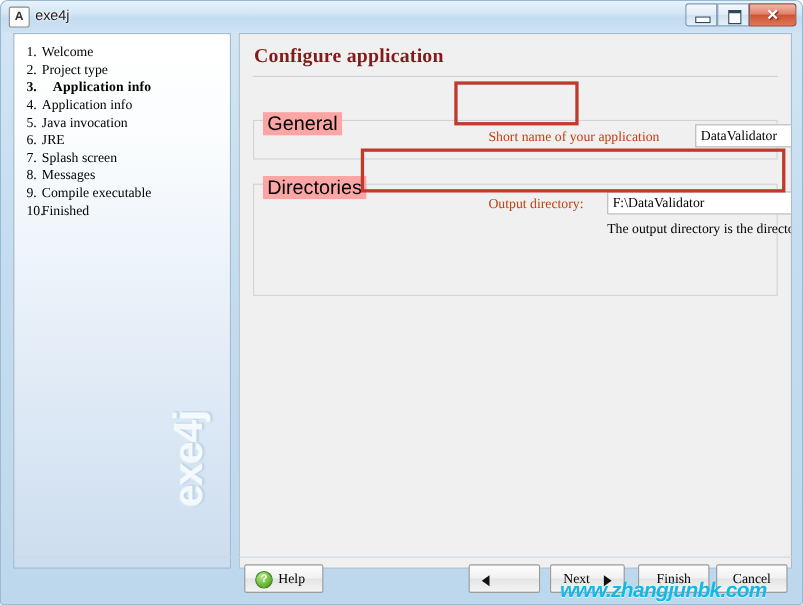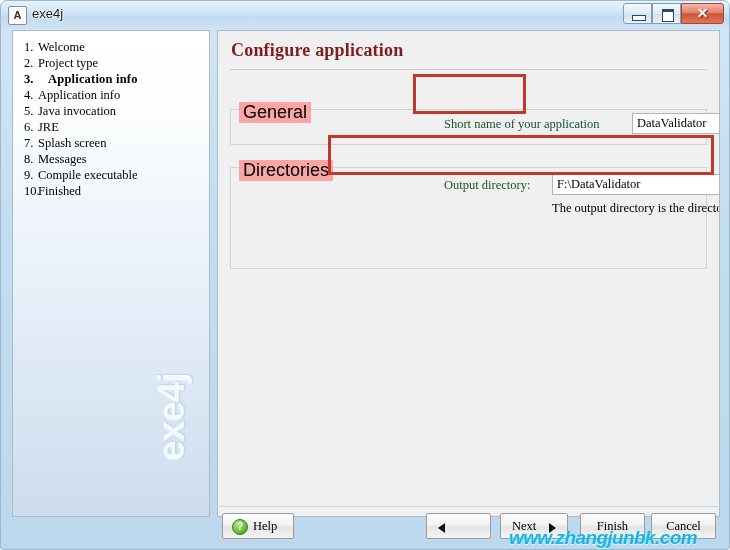--- a/index.html
+++ b/index.html
@@ -209,21 +209,21 @@
     font-size: 18px;
     color: #000;
   }
   #gb-general { left: 12px; top: 78px; width: 477px; height: 36px; }
   #gb-directories { left: 12px; top: 136px; width: 477px; height: 102px; }
 
   .field-label {
     position: absolute;
     font-family: "Liberation Serif", serif;
     font-size: 12.5px;
-    color: #14532d;
+    color: #c2410c;
     white-space: nowrap;
   }
   .textfield {
     position: absolute;
     box-sizing: border-box;
     background: #ffffff;
     border: 1px solid #b4b4b4;
     font-family: "Liberation Serif", serif;
     font-size: 12.5px;
     color: #000;

